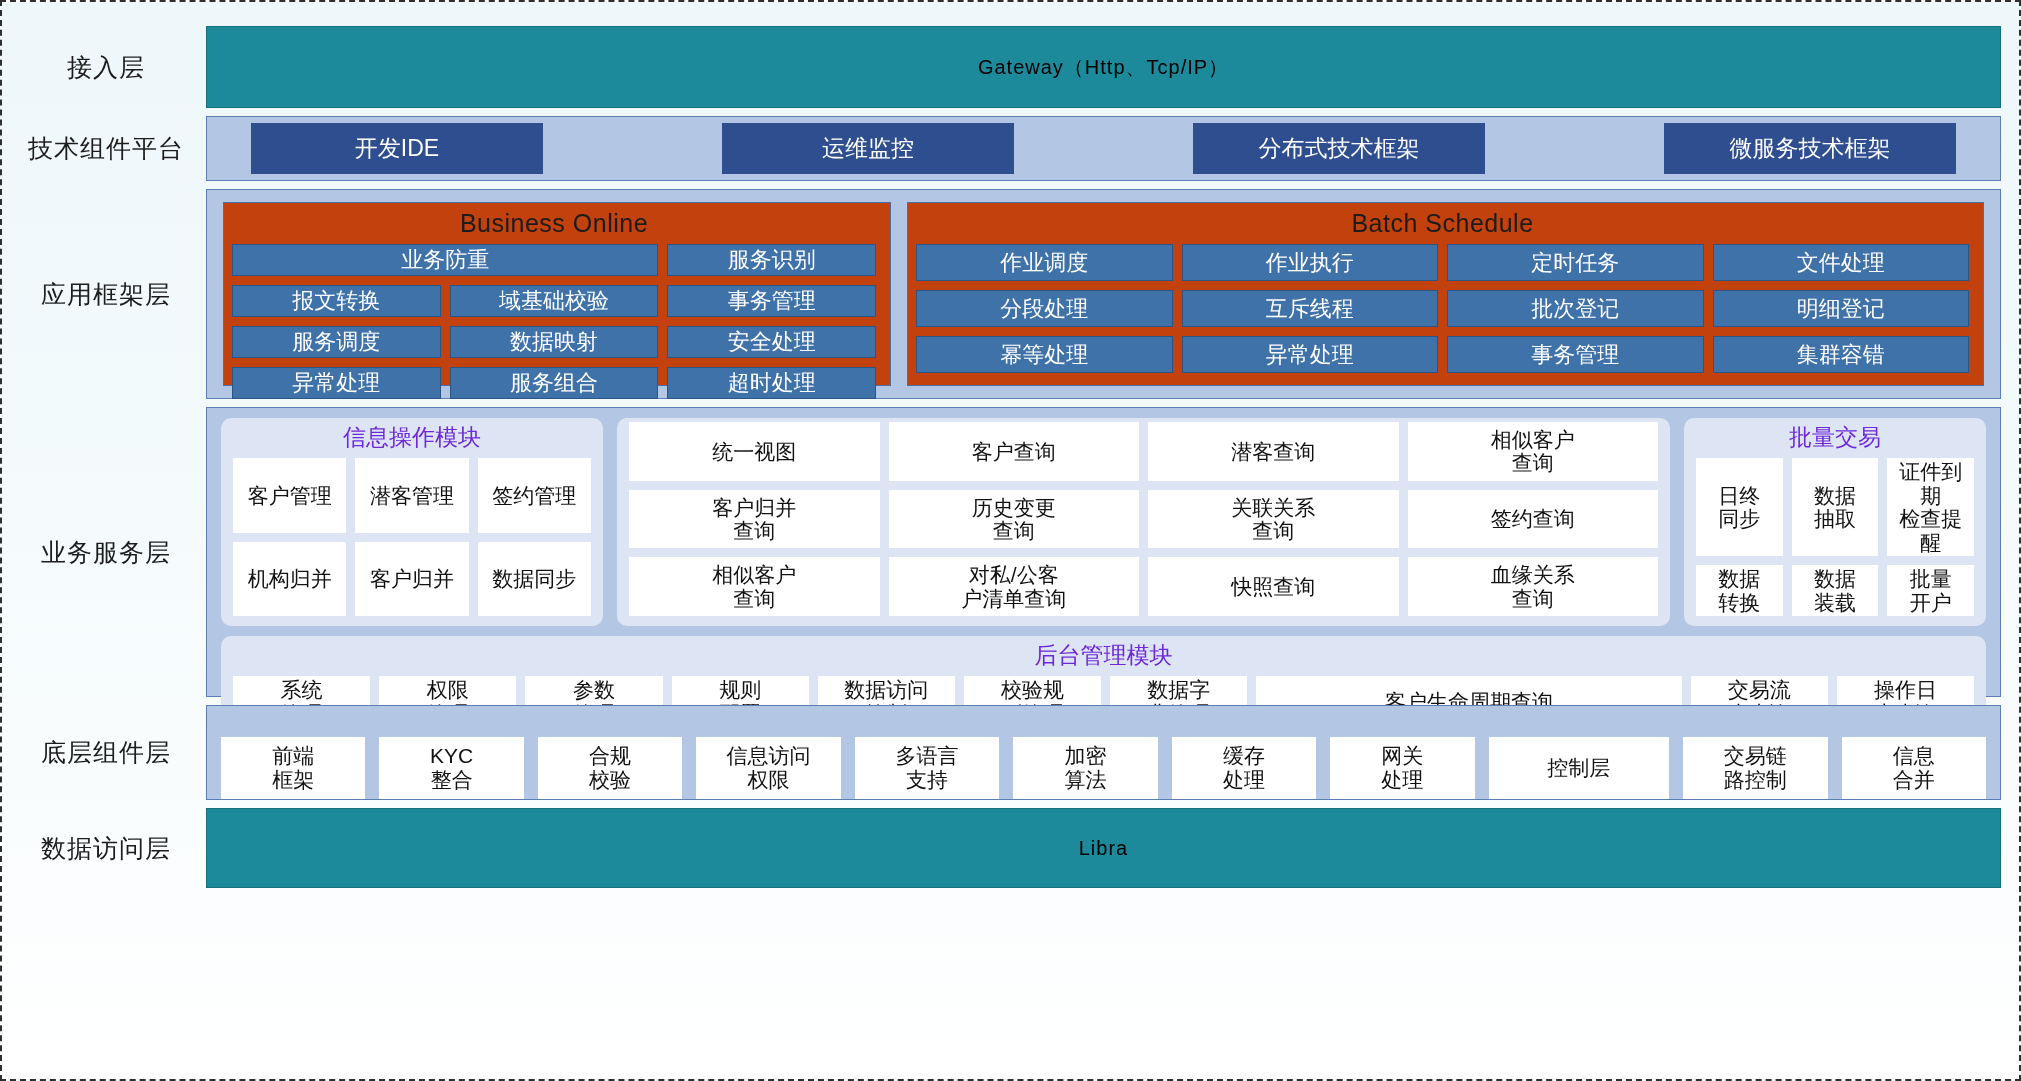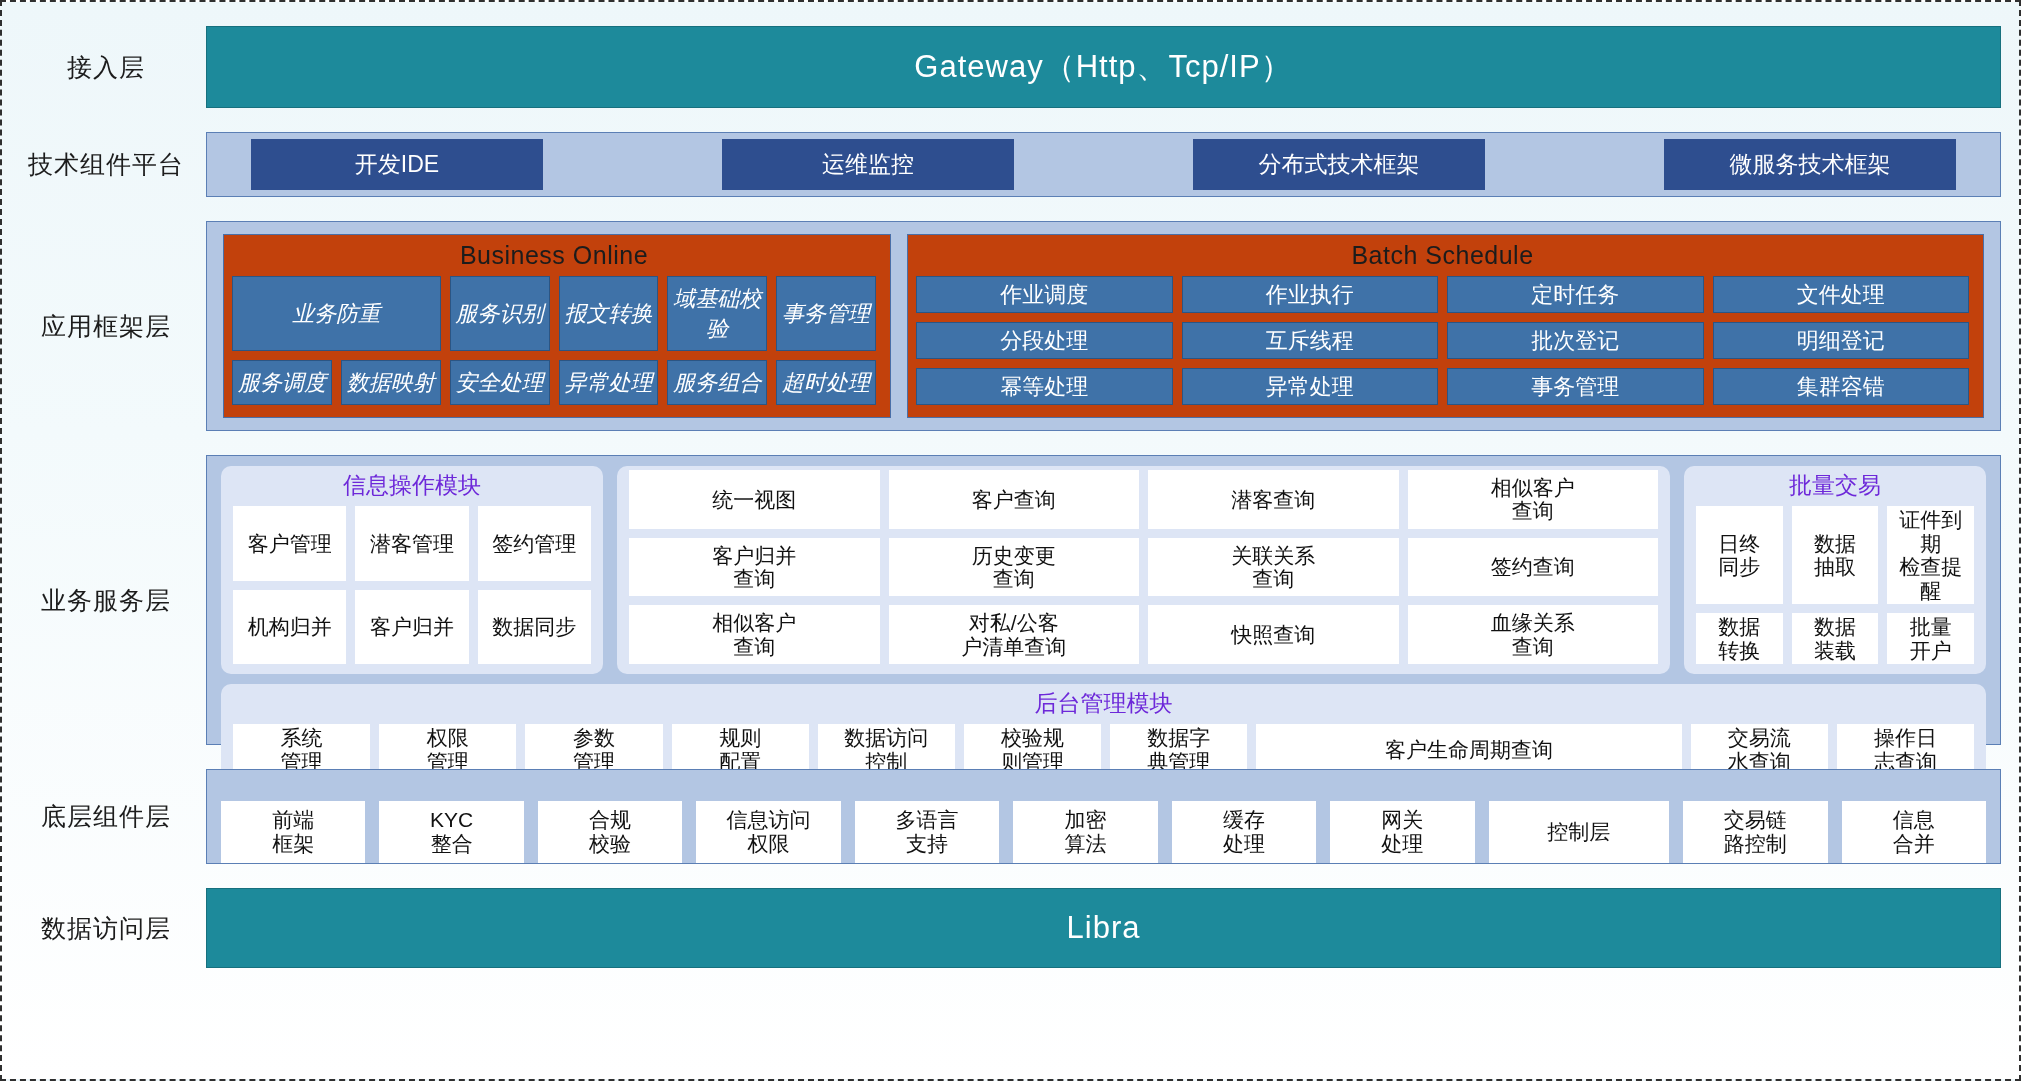--- a/index.html
+++ b/index.html
@@ -12,35 +12,35 @@
   #root{
     position:relative;width:2021px;height:1081px;box-sizing:border-box;
     background:linear-gradient(180deg,#eef7fa 0%,#f3fafc 40%,#ffffff 100%);
     border:2px dashed #2f2f2f;
   }
   .grid{
     position:absolute;inset:4px;
     display:grid;
     grid-template-columns:200px 1fr;
     grid-template-rows:82px 65px 210px 290px 95px 80px;
-    row-gap:24px;
+    row-gap:8px;
     padding:20px 14px 12px 0;
     box-sizing:border-box;
   }
   .rowlabel{
     display:flex;align-items:center;justify-content:center;
     font-size:25px;color:#1c1c1c;letter-spacing:1px;
   }
   .band{position:relative;}
 
   
   .teal{
     background:#1d8a9b;border:1px solid #17707e;
     display:flex;align-items:center;justify-content:center;
-    color:#ffffff;font-size:31px;letter-spacing:1px;height:100%;
+    color:#000000;font-size:20px;letter-spacing:1px;height:100%;
     box-sizing:border-box;
   }
   
   .lightband{
     background:#b3c6e3;border:1px solid #5b7fb5;
     height:100%;box-sizing:border-box;
     display:flex;align-items:center;
   }
   .tech-row{
     display:flex;gap:0;justify-content:space-between;
@@ -67,21 +67,21 @@
     margin-bottom:6px;letter-spacing:.5px;
   }
   .pgrid{display:grid;gap:9px;flex:1;}
   .cell-blue{
     background:#3f72a8;border:1px solid #2b5584;color:#ffffff;
     font-size:22px;display:flex;align-items:center;justify-content:center;
     text-align:center;box-sizing:border-box;
   }
   .bo{flex:0 0 668px;}
   .bs{flex:1;}
-  .bo .pgrid{grid-template-columns:1fr 1fr 1fr 1fr 1fr 1fr;font-style:italic;}
+  .bo .pgrid{grid-template-columns:1fr 1fr 1fr;}
   .bs .pgrid{grid-template-columns:1fr 1fr 1fr 1fr;}
   .span2{grid-column:span 2;}
 
   
   .svcband{
     background:#b3c6e3;border:1px solid #5b7fb5;height:100%;
     box-sizing:border-box;display:flex;flex-direction:column;
     gap:10px;padding:10px 14px;
   }
   .svcrow1{display:flex;gap:14px;flex:0 0 172px;}

